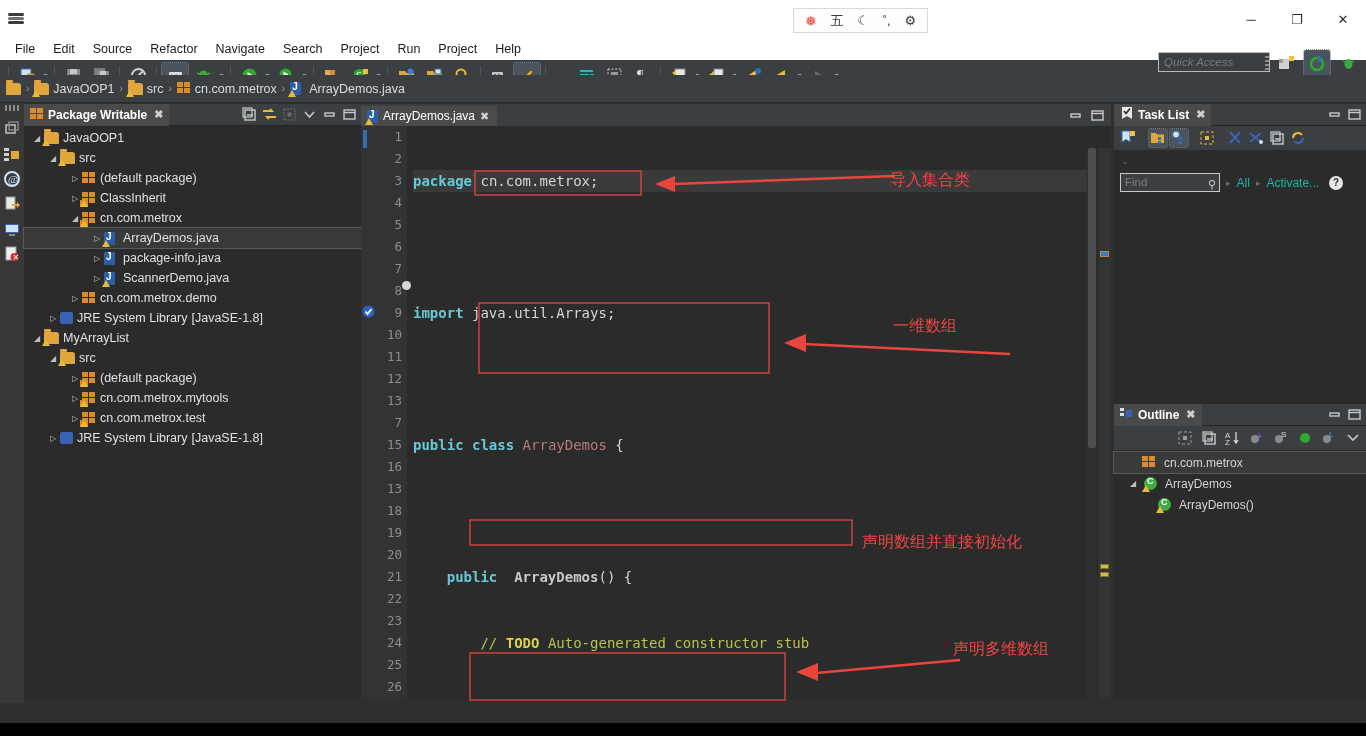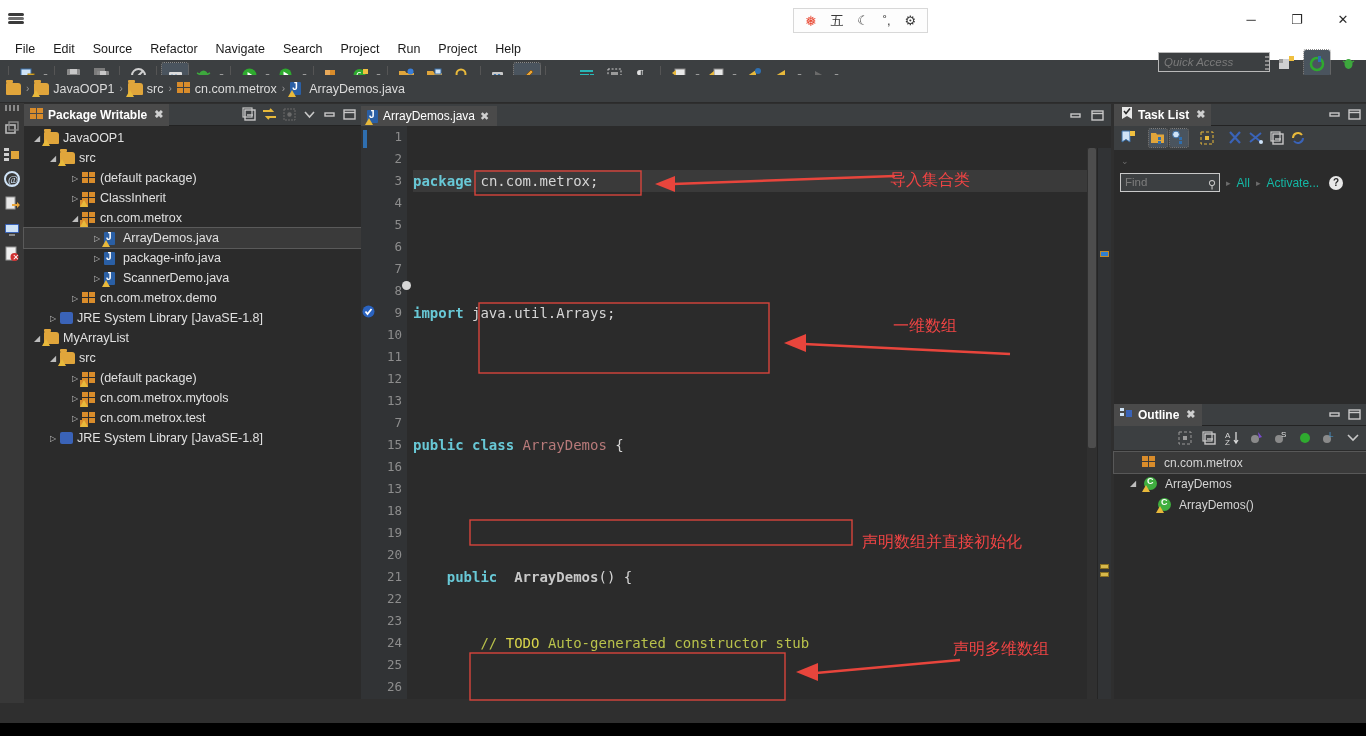--- a/index.html
+++ b/index.html
@@ -129,21 +129,21 @@
   }
   .code {
     flex:1 1 auto; font-family:"DejaVu Sans Mono", monospace; font-size:14px; line-height:22px;
     color:#d6d6d6; padding-left:6px; white-space:pre; position:relative;
   }
   .code .ln { height:22px; }
   .code .ln.cur { background:#3a3a3a; }
   .kw   { color:#68c8d6; font-weight:bold; }
   .typ  { color:#b87a7a; }
   .cmt  { color:#b9c24b; }
-  .todo { color:#d9d44b; font-weight:normal; }
+  .todo { color:#d9d44b; font-weight:bold; }
   .var  { color:#c8c8c8; font-weight:bold; }
   .plain{ color:#d6d6d6; }
 
   .ruler {
     position:absolute; right:0; top:22px; width:14px; height:573px; background:#313335;
     border-left:1px solid #252525;
   }
   .ruler-mark { position:absolute; right:2px; width:9px; height:6px; }
   .ed-vscroll {
     position:absolute; right:14px; top:22px; width:10px; height:573px; background:#303030;

